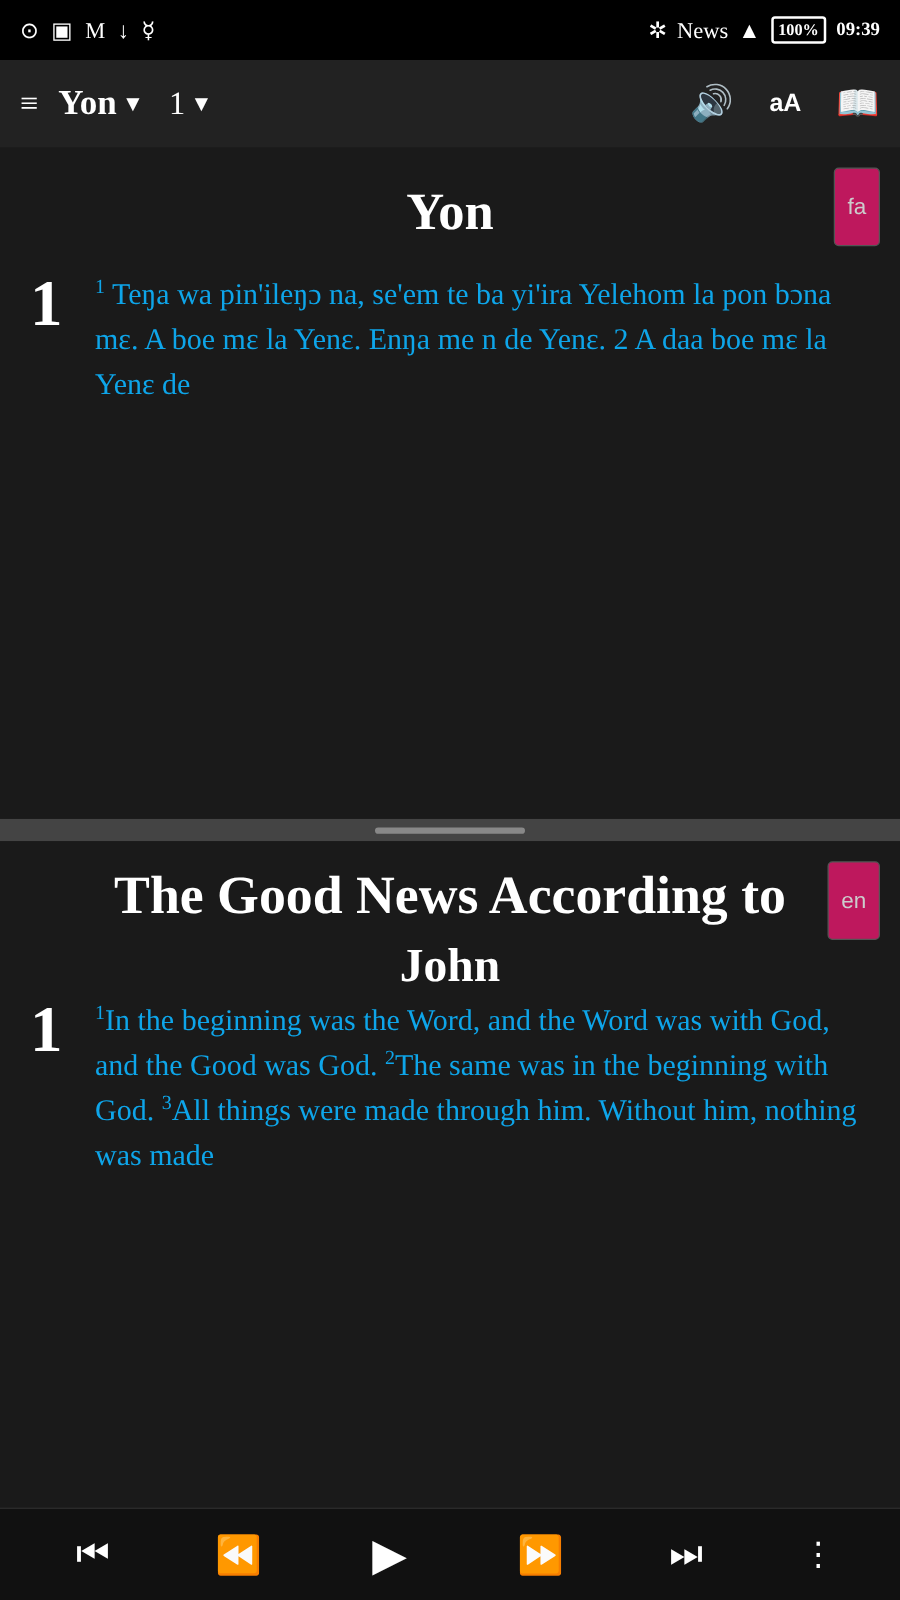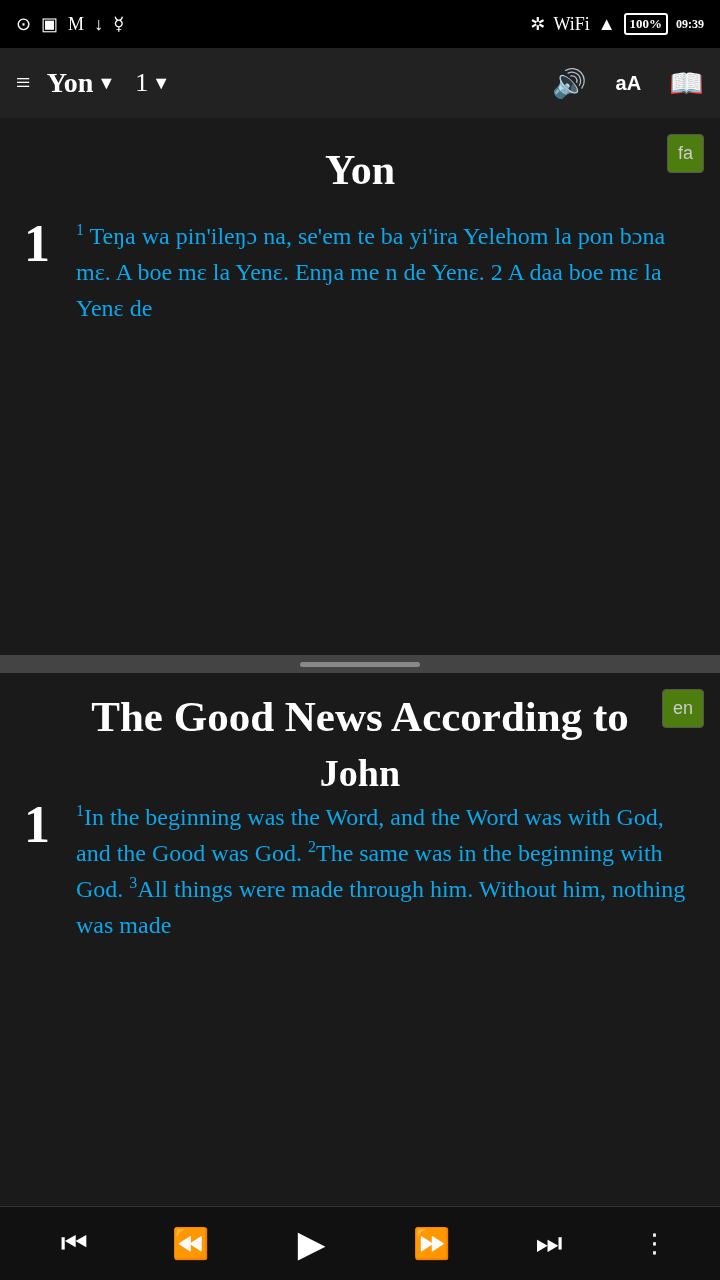--- a/index.html
+++ b/index.html
@@ -40,21 +40,21 @@
     .battery-box {
       border: 2px solid #fff;
       border-radius: 3px;
       padding: 1px 4px;
       font-size: 13px;
       font-weight: bold;
       color: #fff;
       position: relative;
     }
     .time-text {
-      font-size: 12px;
+      font-size: 15px;
       font-weight: bold;
       color: #fff;
     }
 
     
     .toolbar {
       background: #222;
       height: 70px;
       display: flex;
       align-items: center;
@@ -116,24 +116,24 @@
       flex: 1;
       background: #1a1a1a;
       overflow: hidden;
       position: relative;
       padding: 20px 24px 10px 24px;
     }
     .lang-badge {
       position: absolute;
       top: 16px;
       right: 16px;
-      background: #4d7c0f;
+      background: #be185d;
       border: 1px solid #555;
       border-radius: 4px;
-      padding: 8px 10px;
+      padding: 20px 10px;
       font-size: 18px;
       color: #ccc;
       font-family: Arial, sans-serif;
     }
     .book-title-top {
       text-align: center;
       font-size: 42px;
       font-weight: bold;
       color: #fff;
       margin-bottom: 24px;
@@ -250,21 +250,21 @@
   <div class="status-bar-left">
 
     <span class="status-icon">⊙</span>
     <span class="status-icon">▣</span>
     <span class="status-icon">M</span>
     <span class="status-icon">↓</span>
     <span class="status-icon">☿</span>
   </div>
   <div class="status-bar-right">
     <span class="status-icon">✲</span>
-    <span class="status-icon">WiFi</span>
+    <span class="status-icon">News</span>
     <span class="status-icon">▲</span>
     <span class="battery-box">100%</span>
     <span class="time-text">09:39</span>
   </div>
 </div>
 
 <div class="toolbar">
   <div class="toolbar-menu">≡</div>
 
   <div class="toolbar-book-selector">

